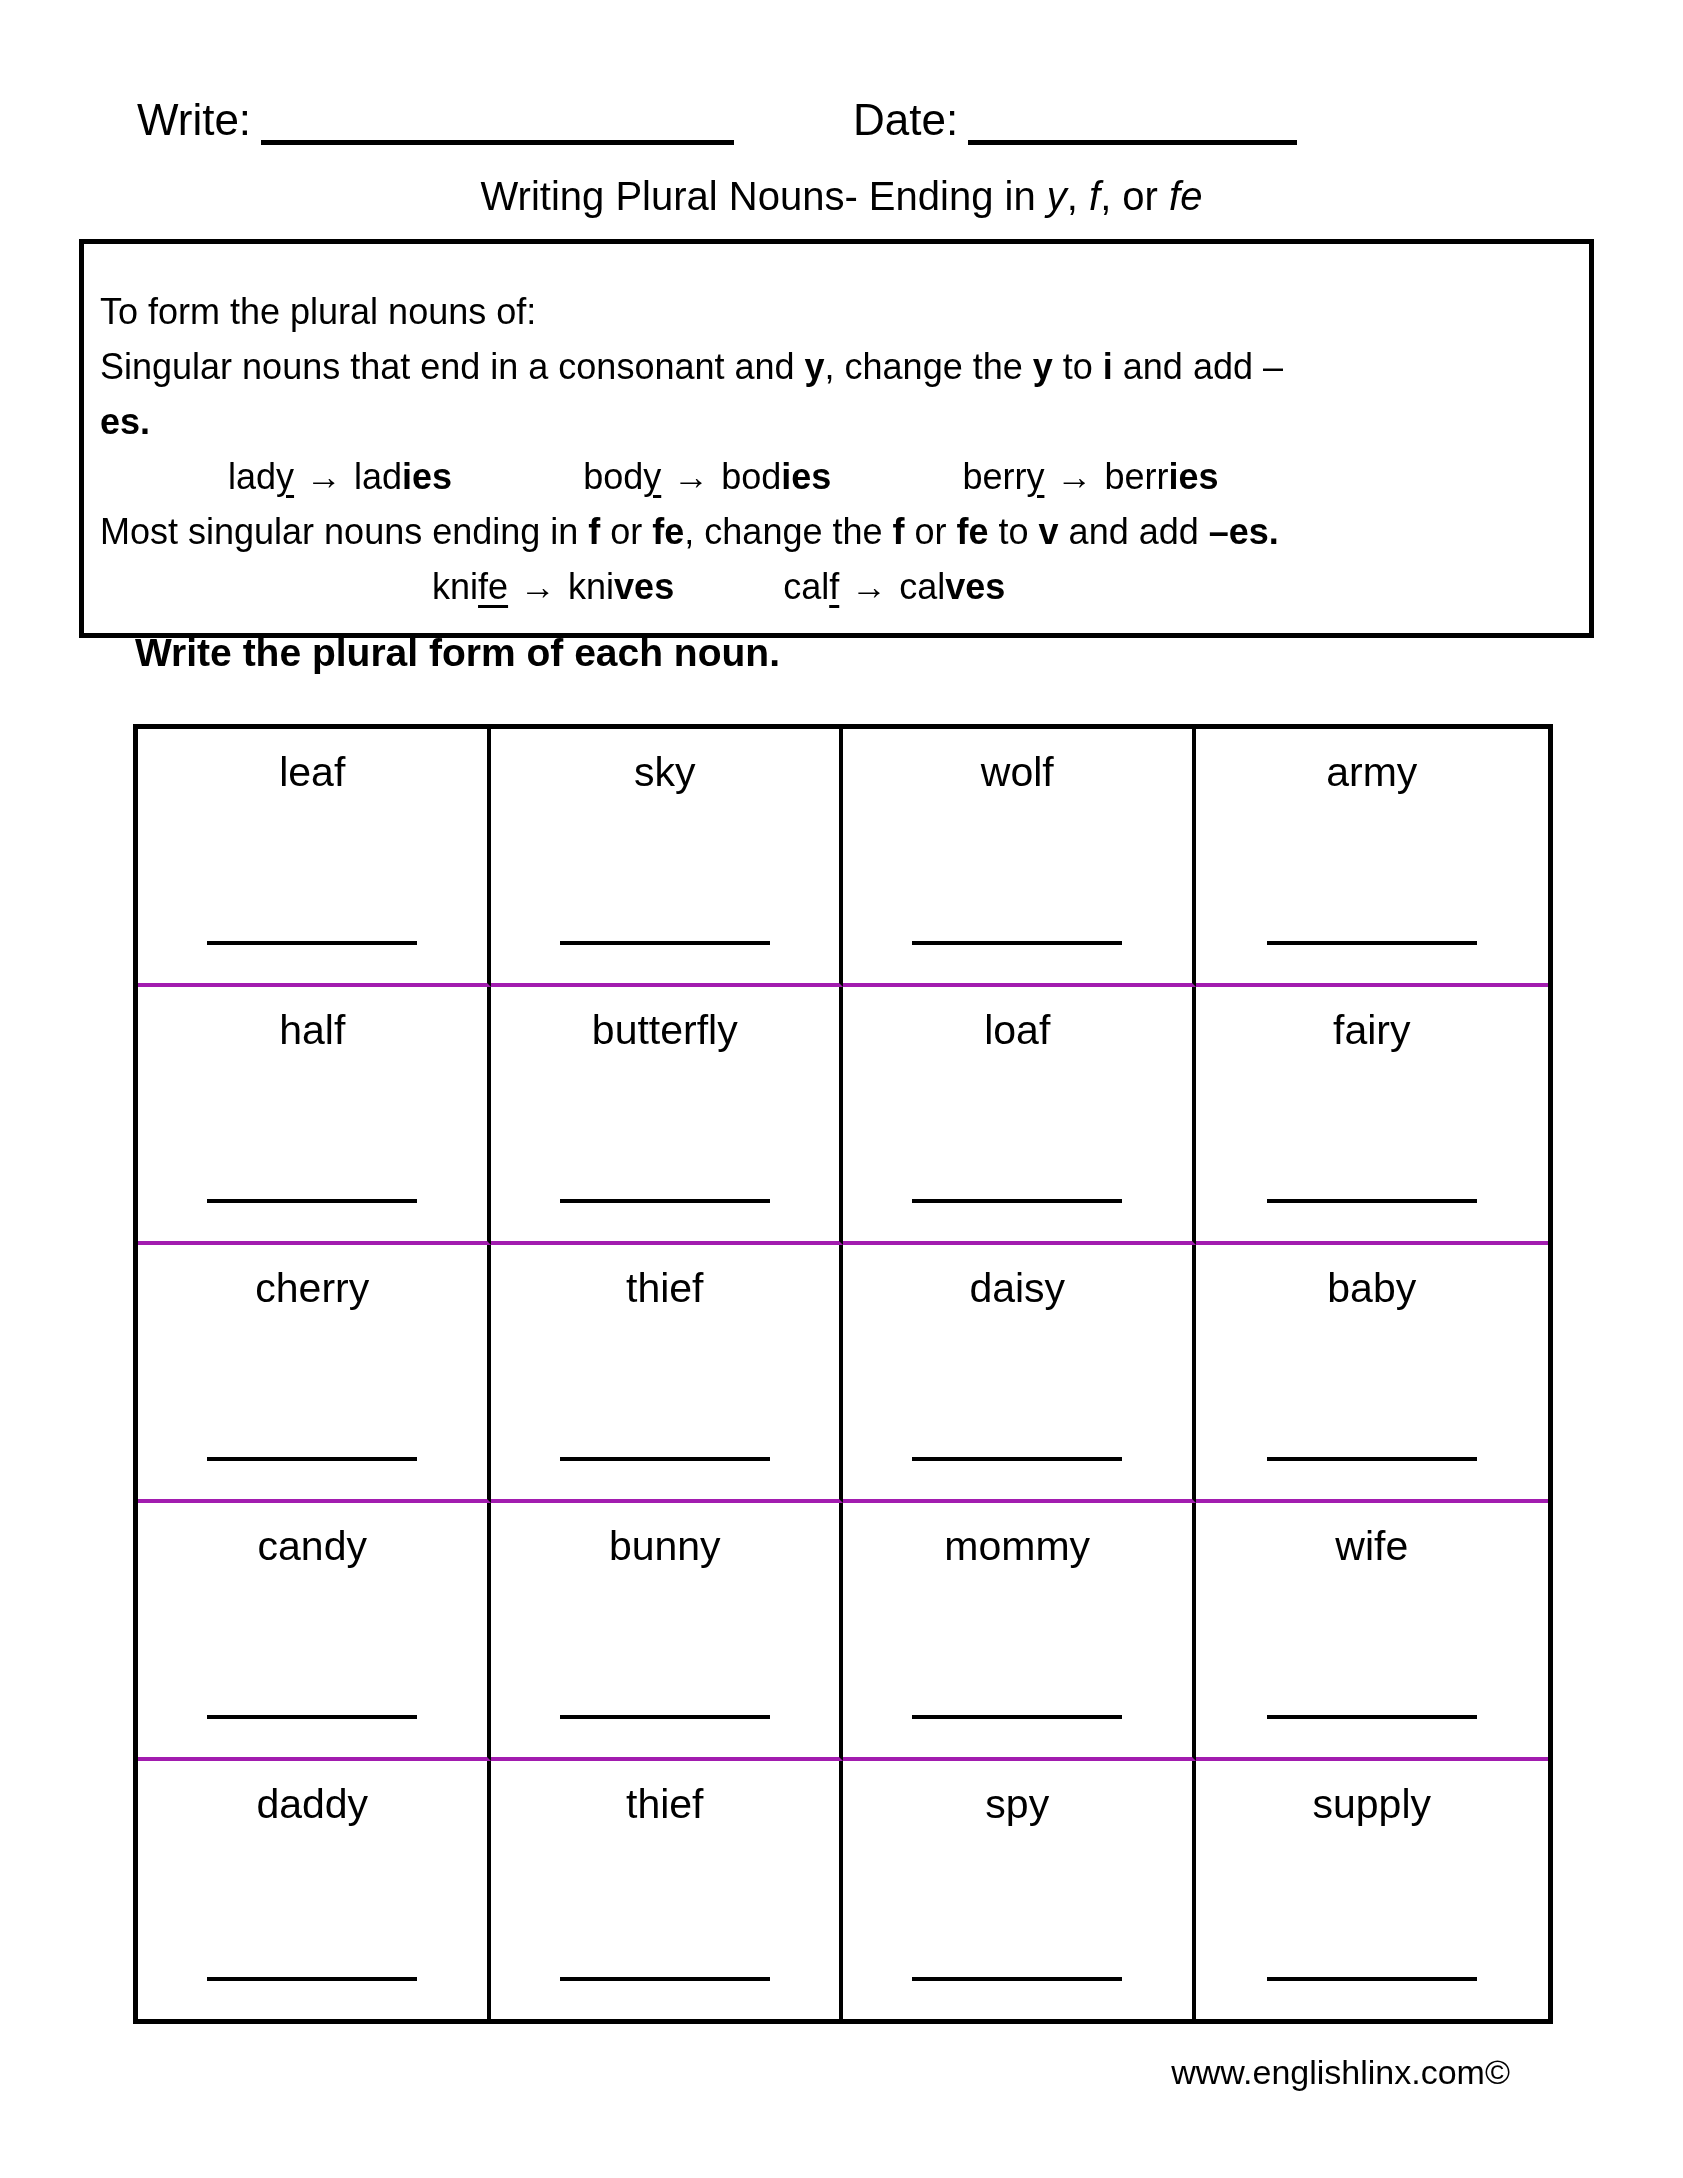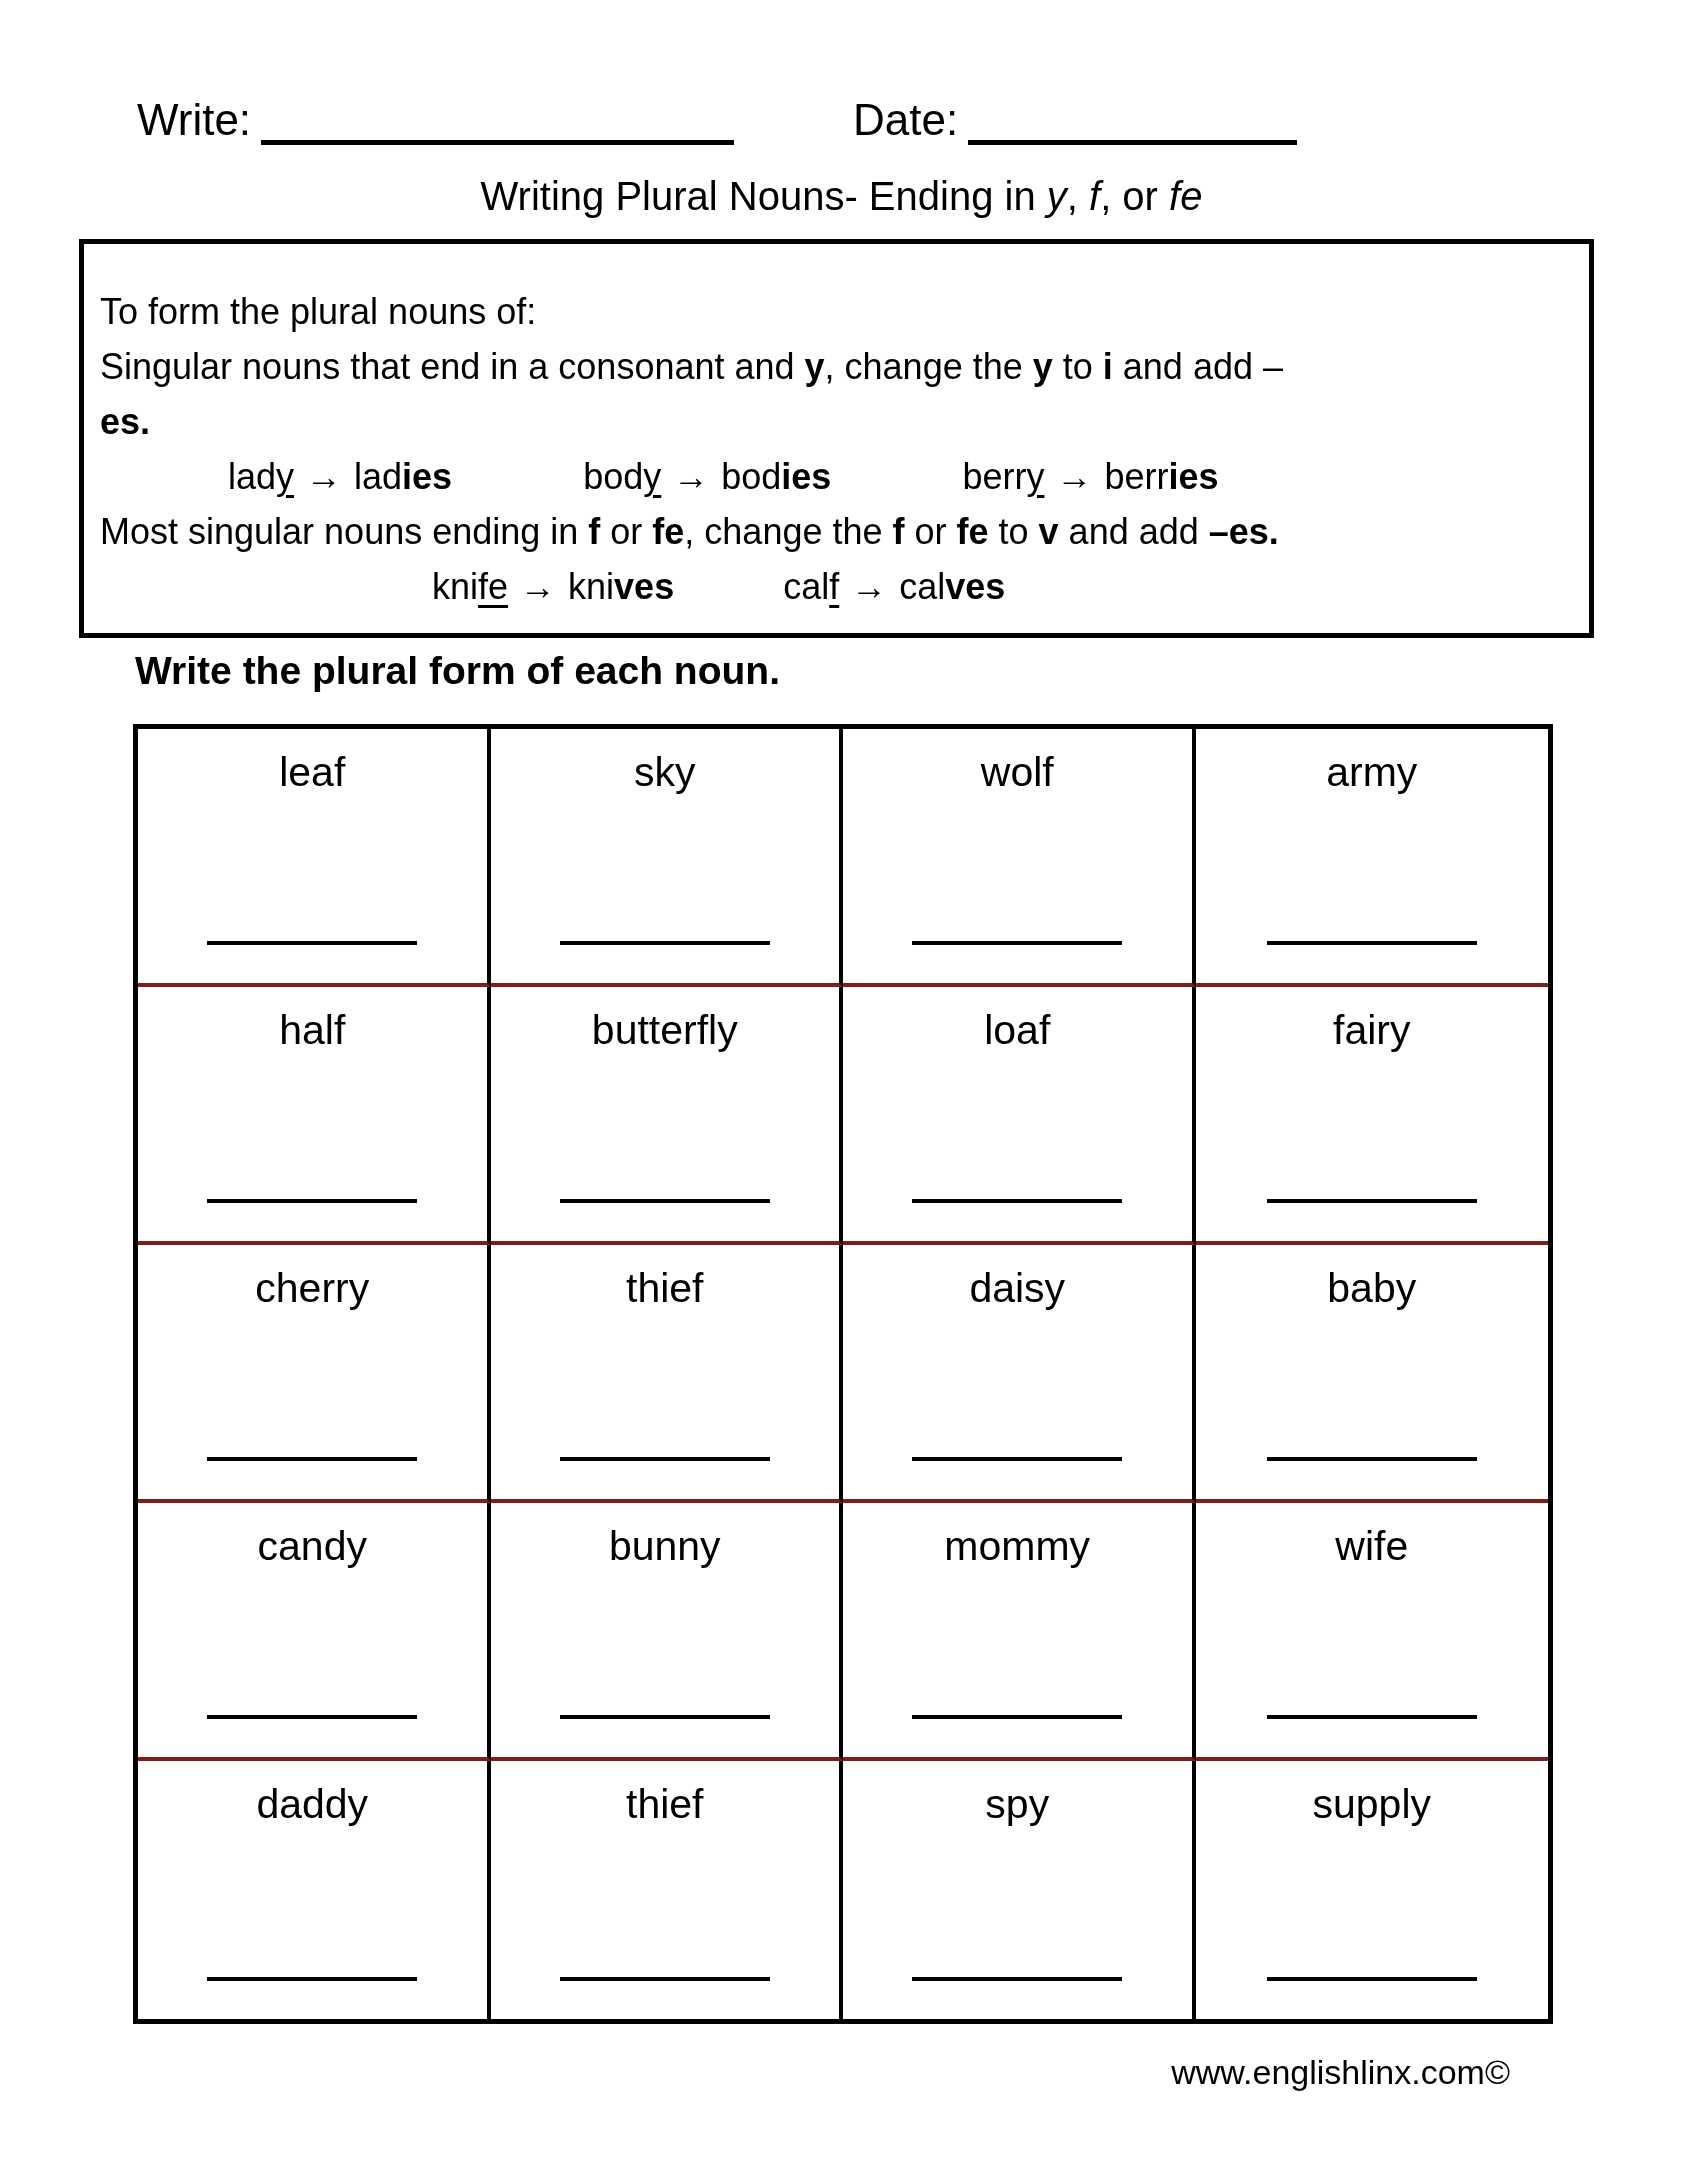--- a/index.html
+++ b/index.html
@@ -33,29 +33,29 @@
   .rules-box u { text-decoration:underline; text-underline-offset:6px; }
   .examples-y { padding-left:128px; }
   .examples-y .example { margin-right:121px; }
   .examples-y .example:last-child { margin-right:16px; }
   .examples-f { padding-left:332px; }
   .examples-f .example { margin-right:99px; }
   .examples-f .example:last-child { margin-right:12px; }
   .arrow { margin:0 12px; }
 
   
-  .instruction { position:absolute; left:135px; top:649px; font-size:39px; font-weight:bold; }
+  .instruction { position:absolute; left:135px; top:631px; font-size:39px; font-weight:bold; }
 
   
   .grid {
     position:absolute; left:133px; top:724px; width:1420px; height:1300px;
     border:5px solid #000; box-sizing:border-box;
     display:grid; grid-template-columns:repeat(4,1fr); grid-auto-rows:1fr;
   }
-  .cell { border-right:4px solid #000; border-bottom:4px solid #7f1d1d; position:relative; }
+  .cell { border-right:4px solid #000; border-bottom:4px solid #a21caf; position:relative; }
   .cell:nth-child(4n) { border-right:none; }
   .cell:nth-last-child(-n+4) { border-bottom:none; }
   .word { text-align:center; margin-top:20px; font-size:41px; }
   .answer-line {
     position:absolute; bottom:38px; left:50%; transform:translateX(-50%);
     width:210px; height:0; border-bottom:4px solid #000;
   }
 
   
   .footer { position:absolute; top:2053px; right:173px; font-size:34px; }

